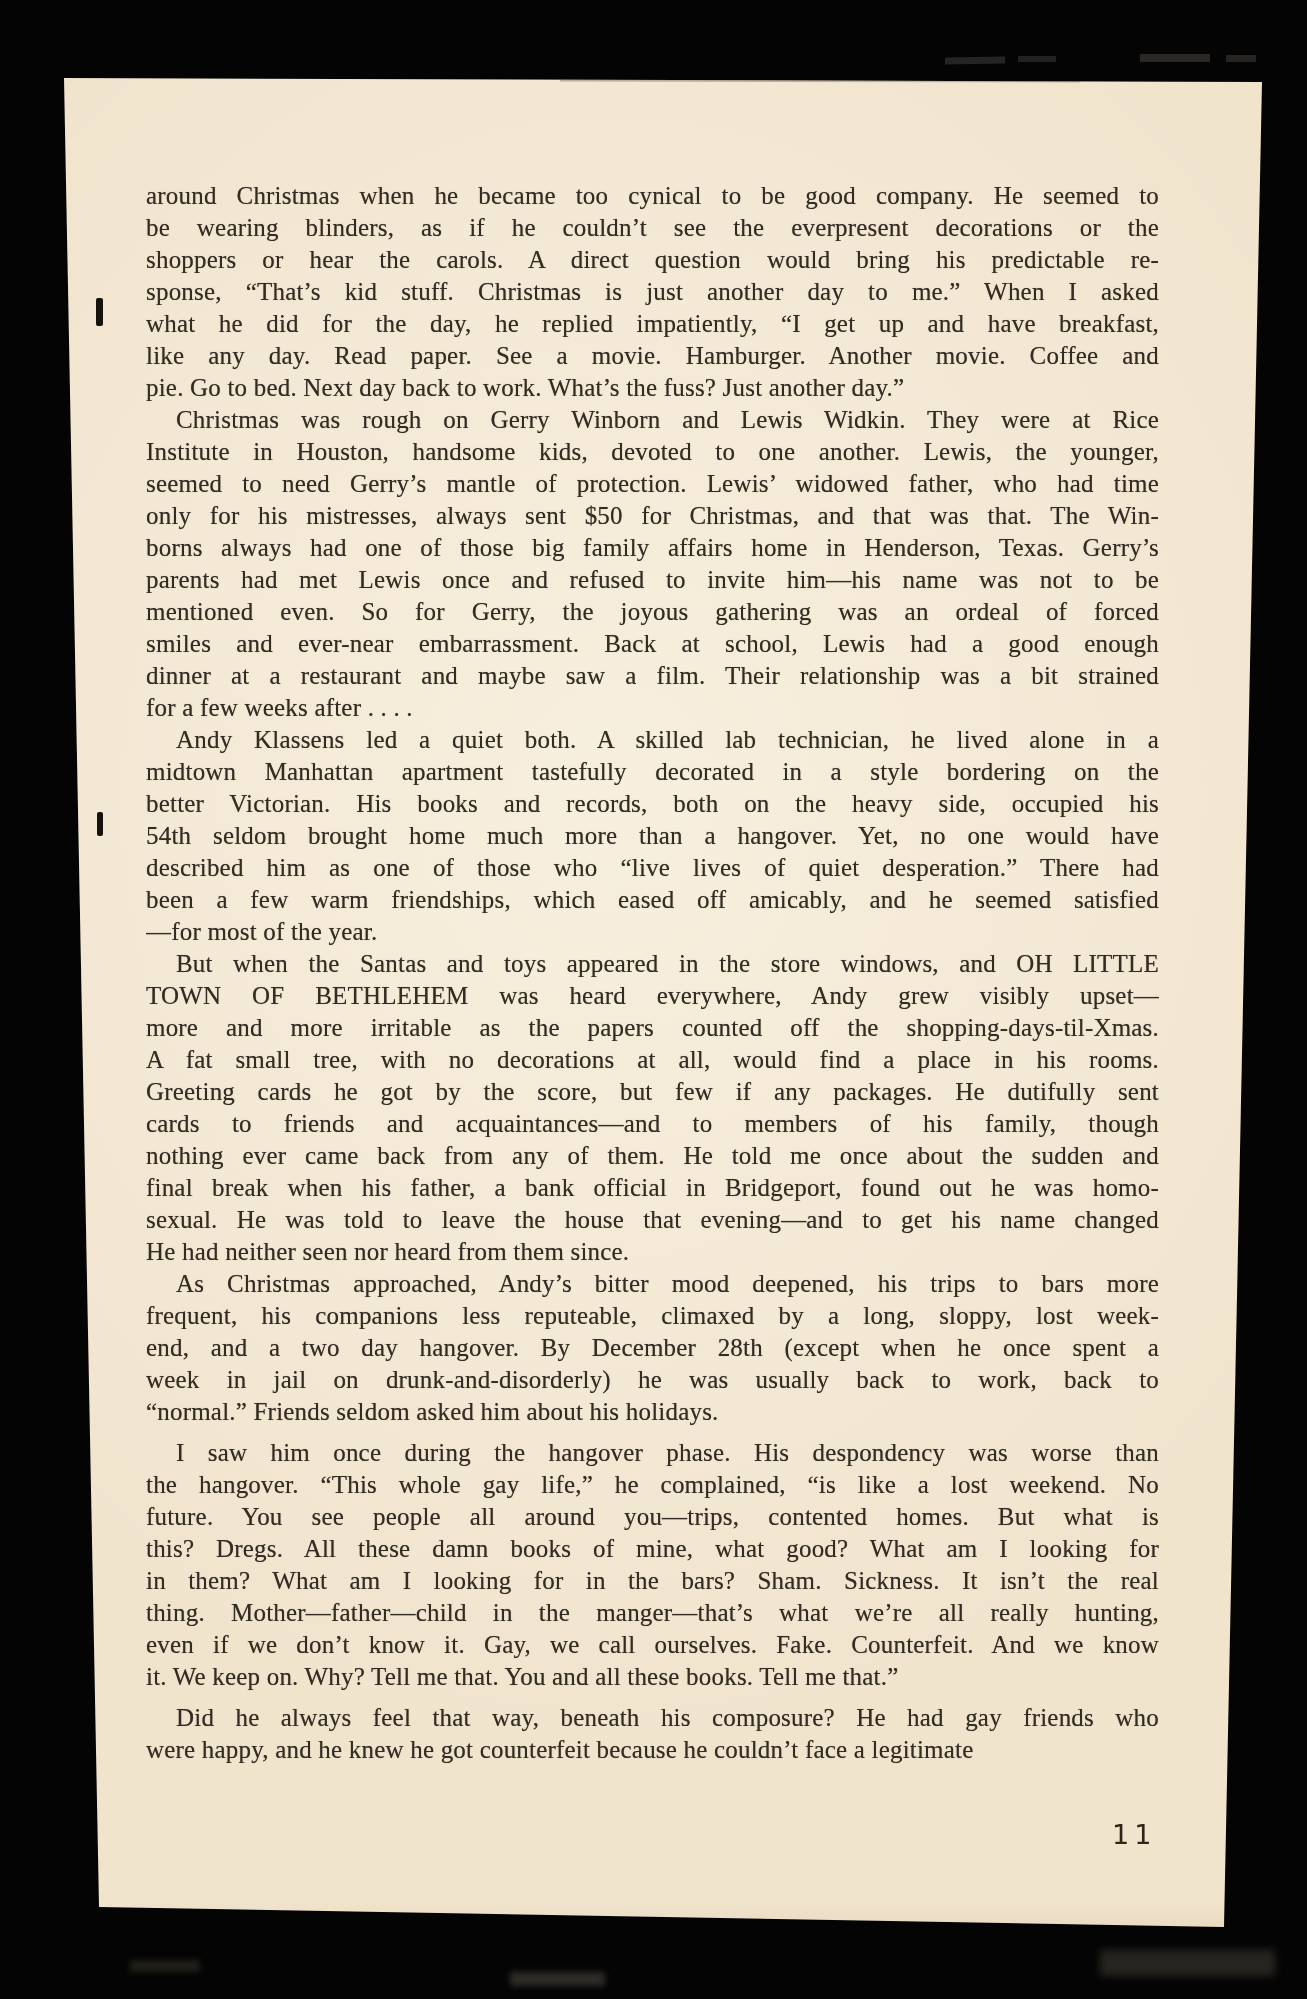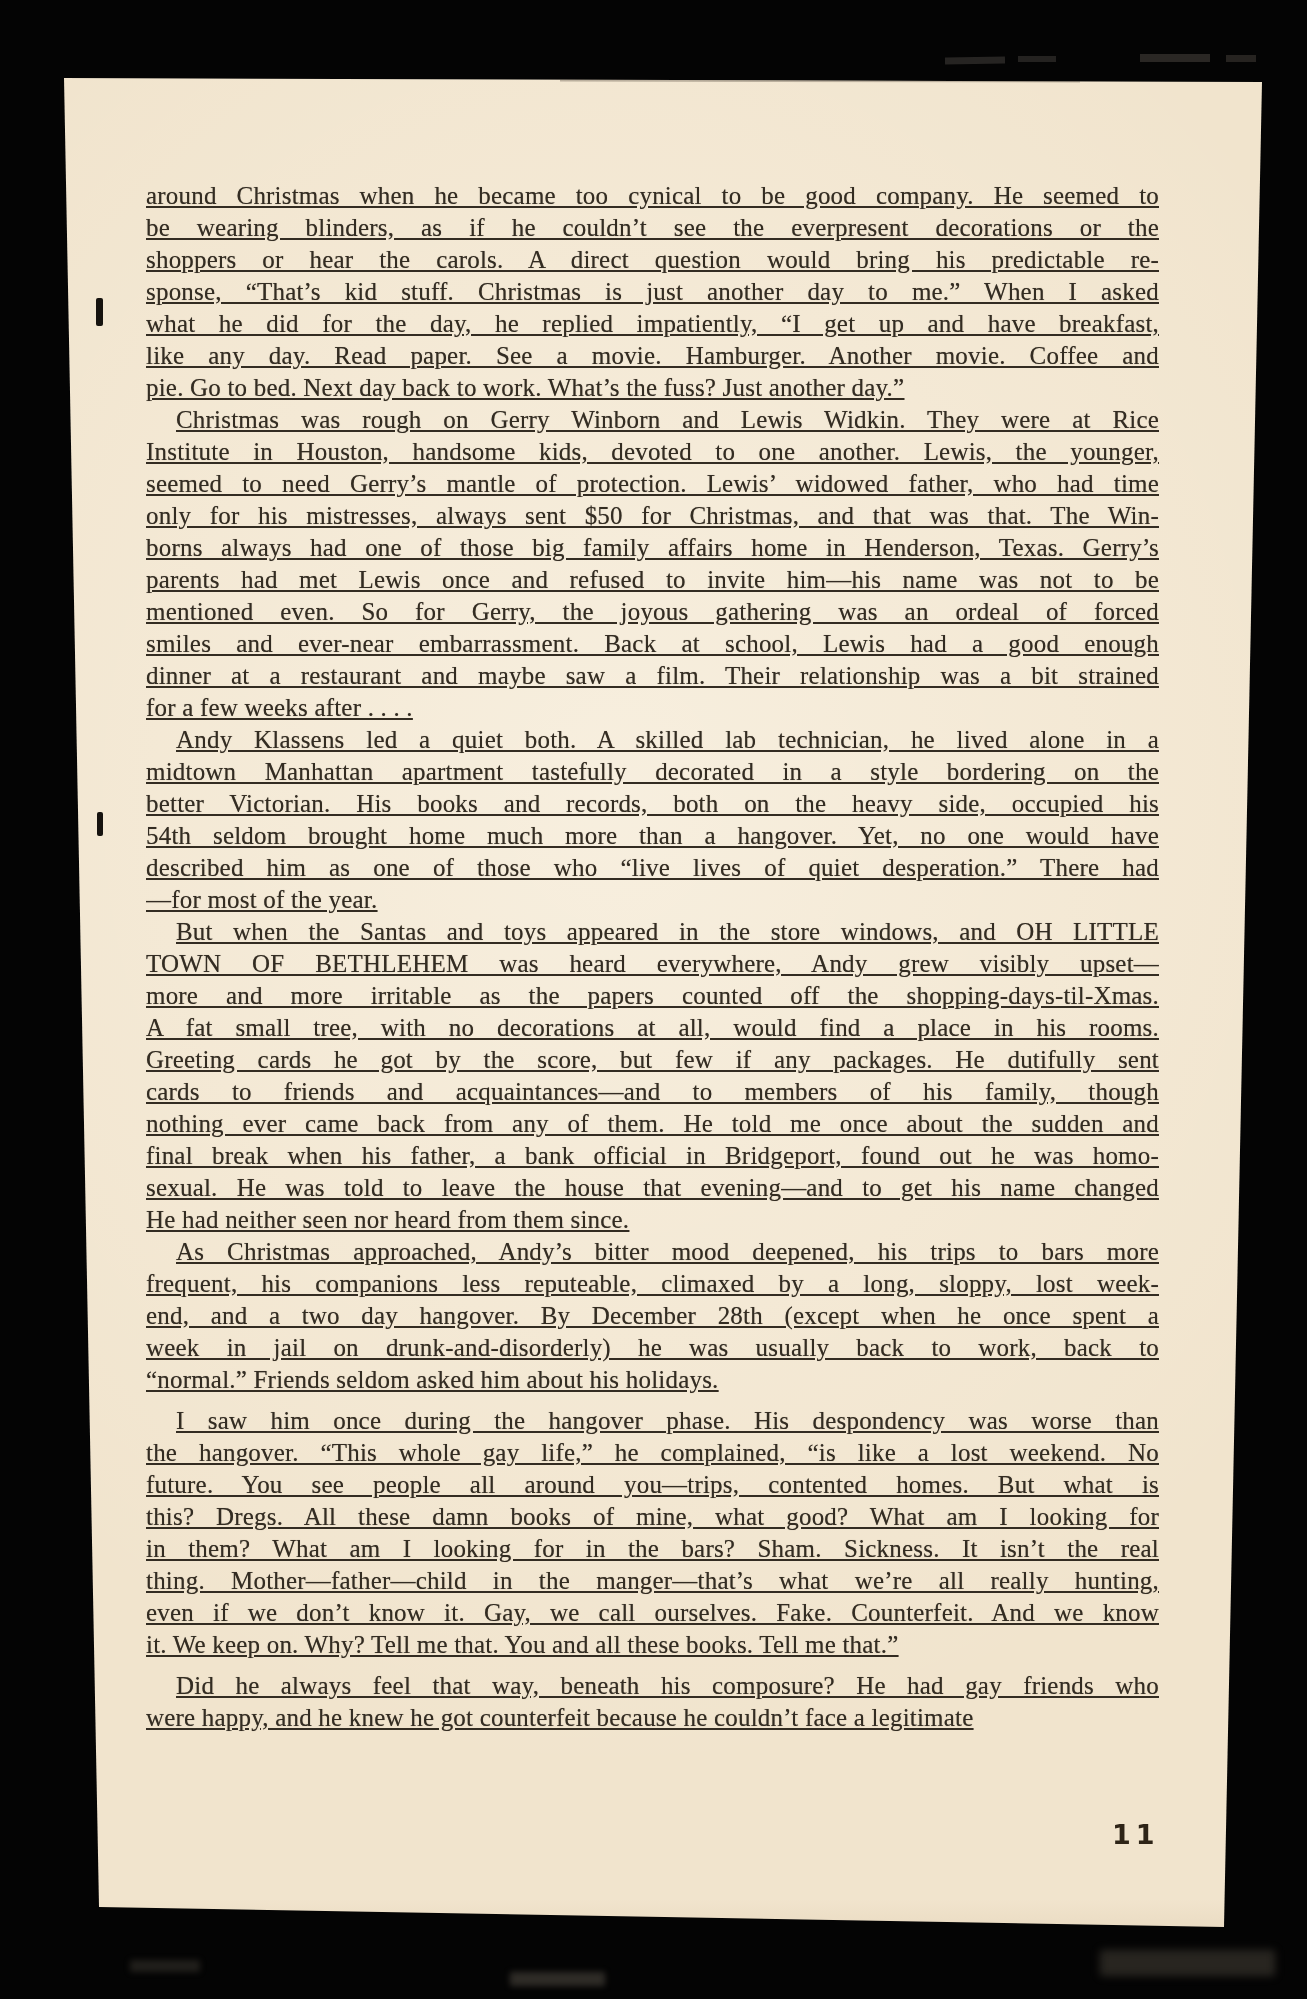--- a/index.html
+++ b/index.html
@@ -27,37 +27,37 @@
 
   
   .text-block {
     position: absolute;
     left: 146px; top: 180px; width: 1013px;
     color: var(--ink, #332c22);
     font-size: 25px; line-height: 32px;
     letter-spacing: 0.2px;
     text-shadow: 0 0 0.7px rgba(51,44,34,0.55);
   }
-  .para { margin: 0; text-decoration: underline; }
+  .para { margin: 0; }
   .para.gap { margin-top: 9px; }
   .line {
     height: 32px;
     text-align: justify;
     text-align-last: justify;
     white-space: normal;
     overflow: hidden;
   }
   .line.last { text-align-last: left; }
   .para.indent .line:first-child { padding-left: 30px; }
 
   .page-number {
     position: absolute;
     left: 1112px; top: 1820px;
     font-family: "DejaVu Sans", sans-serif;
-    font-weight: bold;
+    font-weight: normal;
     font-size: 27px; line-height: 30px;
     letter-spacing: 5px;
     color: #2e2417;
   }
 
   
   .artifact { position: absolute; pointer-events: none; }
   .edge-line { left: 560px; top: 79px; width: 520px; height: 3px;
                background: rgba(60,50,40,0.30); transform: rotate(0.1deg); }
   .dash-1 { left: 945px;  top: 57px; width: 60px; height: 7px; background: #262422; transform: rotate(-1deg); }
@@ -106,20 +106,21 @@
           <div class="line">smiles and ever-near embarrassment. Back at school, Lewis had a good enough</div>
           <div class="line">dinner at a restaurant and maybe saw a film. Their relationship was a bit strained</div>
           <div class="line last">for a few weeks after . . . .</div>
         </div>
         <div class="para indent">
           <div class="line">Andy Klassens led a quiet both. A skilled lab technician, he lived alone in a</div>
           <div class="line">midtown Manhattan apartment tastefully decorated in a style bordering on the</div>
           <div class="line">better Victorian. His books and records, both on the heavy side, occupied his</div>
           <div class="line">54th seldom brought home much more than a hangover. Yet, no one would have</div>
           <div class="line">described him as one of those who “live lives of quiet desperation.” There had</div>
+          <div class="line">been a few warm friendships, which eased off amicably, and he seemed satisfied</div>
           <div class="line last">—for most of the year.</div>
         </div>
         <div class="para indent">
           <div class="line">But when the Santas and toys appeared in the store windows, and OH LITTLE</div>
           <div class="line">TOWN OF BETHLEHEM was heard everywhere, Andy grew visibly upset—</div>
           <div class="line">more and more irritable as the papers counted off the shopping-days-til-Xmas.</div>
           <div class="line">A fat small tree, with no decorations at all, would find a place in his rooms.</div>
           <div class="line">Greeting cards he got by the score, but few if any packages. He dutifully sent</div>
           <div class="line">cards to friends and acquaintances—and to members of his family, though</div>
           <div class="line">nothing ever came back from any of them. He told me once about the sudden and</div>

